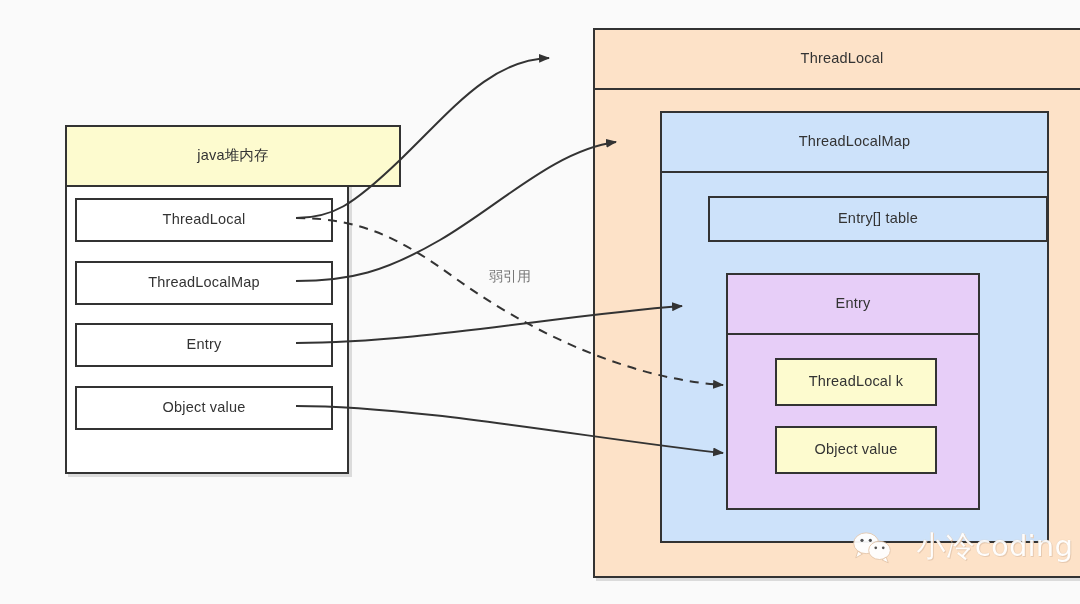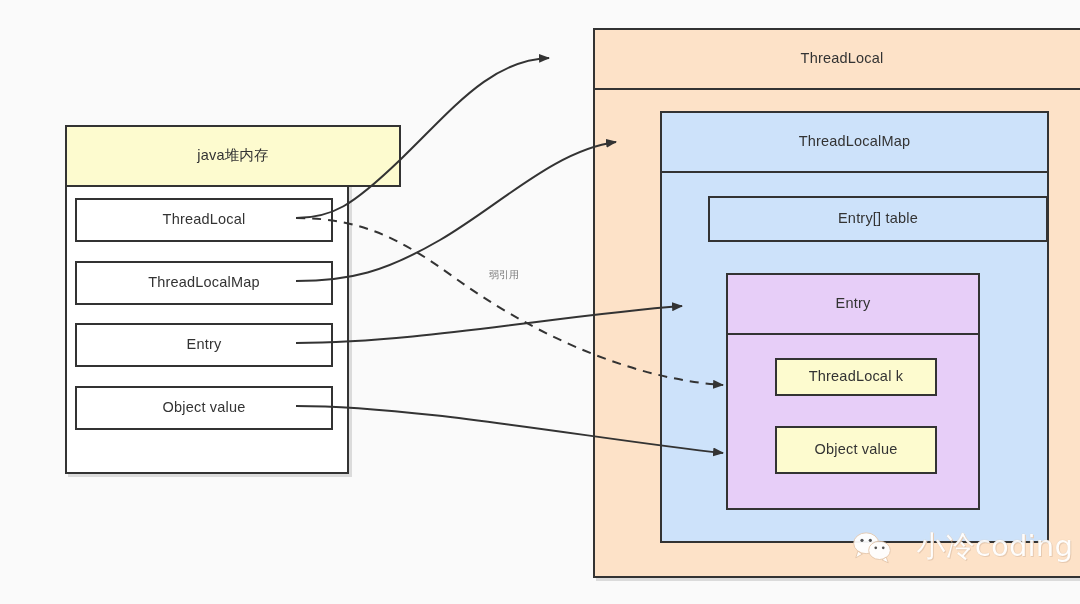--- a/index.html
+++ b/index.html
@@ -50,21 +50,21 @@
     fill: none;
     stroke: #333333;
     stroke-width: 2;
   }
   .wire.dashed {
     stroke-dasharray: 9 7;
   }
   .wire-label {
     position: absolute;
     color: #777777;
-    font-size: 10px;
+    font-size: 14px;
     font-family: "DejaVu Sans", sans-serif;
   }
   
   .watermark {
     position: absolute;
     display: flex;
     align-items: center;
     gap: 24px;
     color: #ffffff;
     font-size: 29px;
@@ -121,21 +121,21 @@
       <div class="box blue" style="left:46px; top:83px; width:340px; height:46px;">
         <span>Entry[] table</span>
       </div>
 
       <div class="box purple container" style="left:64px; top:160px; width:254px; height:237px;">
 
         <div class="box purple hdr-divider" style="left:-2px; top:-2px; width:254px; height:62px;">
           <span>Entry</span>
         </div>
 
-        <div class="box yellow" style="left:47px; top:83px; width:162px; height:38px;">
+        <div class="box yellow" style="left:47px; top:83px; width:162px; height:48px;">
           <span>ThreadLocal k</span>
         </div>
 
         <div class="box yellow" style="left:47px; top:151px; width:162px; height:48px;">
           <span>Object value</span>
         </div>
       </div>
     </div>
 
     <div class="watermark" style="right:16px; bottom:12px;">

